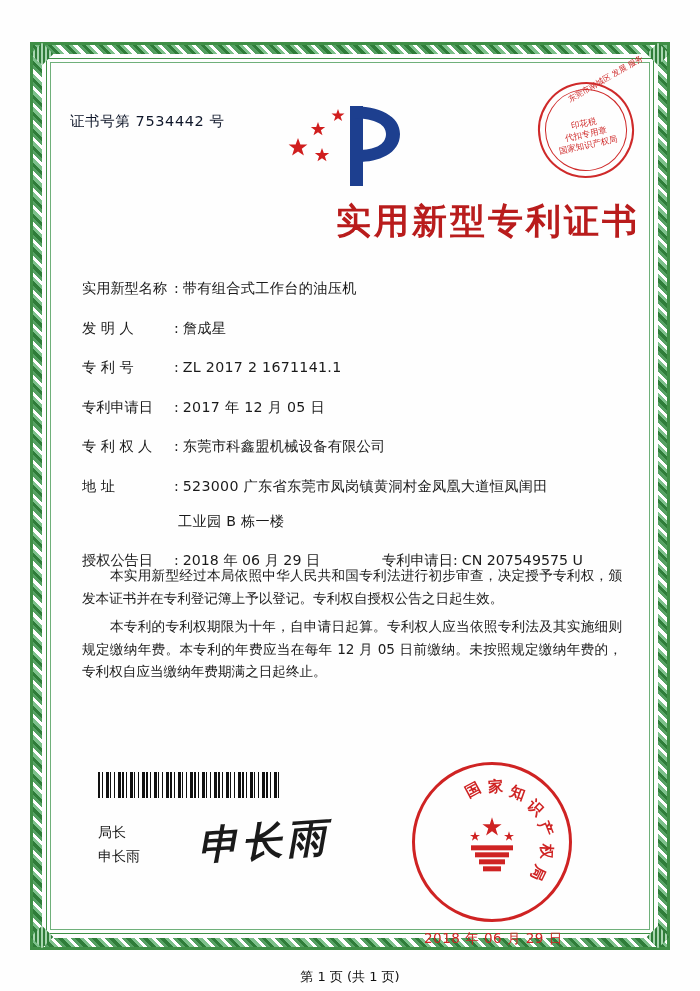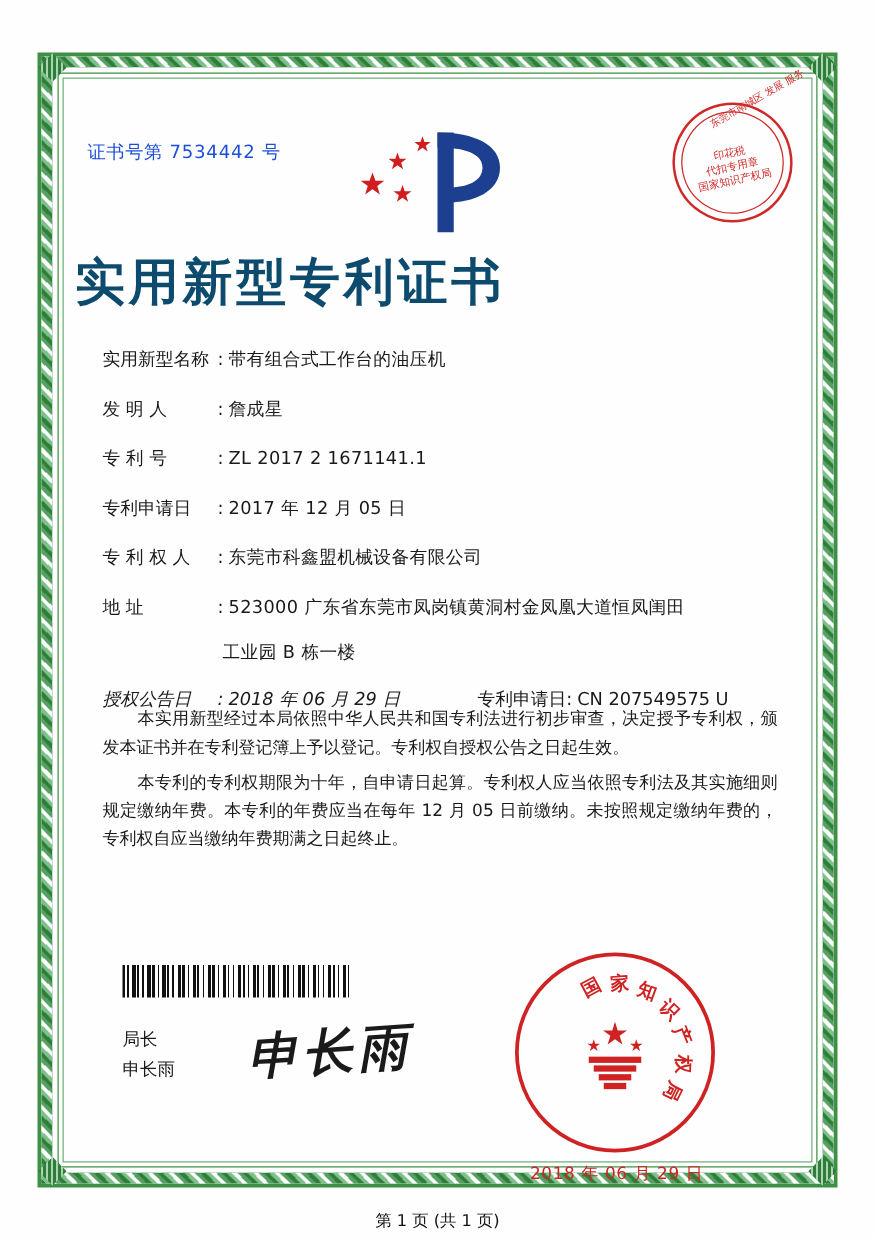--- a/index.html
+++ b/index.html
@@ -80,21 +80,21 @@
     width: 580px; height: 848px;
   }
 
   .cert-no {
     position: absolute;
     left: 10px;
     top: 40px;
     font-size: 14.5px;
     letter-spacing: 0.6px;
     font-family: "DejaVu Sans", sans-serif;
-    color: #1d4ed8;
+    color: #0f172a;
   }
 
   
   .logo {
     position: absolute;
     left: 228px;
     top: 28px;
     width: 124px;
     height: 86px;
   }
@@ -141,26 +141,26 @@
     font-size: 8.5px;
     line-height: 11px;
     font-family: "DejaVu Sans", sans-serif;
     transform: rotate(-12deg);
   }
 
   .doc-title {
     position: absolute;
     left: 0; right: 0;
     top: 126px;
-    text-align: left;
-    font-size: 40px;
+    text-align: right;
+    font-size: 35px;
     font-weight: bold;
     letter-spacing: 3px;
     font-family: "DejaVu Sans", sans-serif;
-    color: #0c4a6e;
+    color: #b91c1c;
   }
 
   
   .fields {
     position: absolute;
     left: 22px;
     top: 206px;
     width: 540px;
     font-size: 14.2px;
     font-family: "DejaVu Sans", sans-serif;
@@ -196,21 +196,21 @@
   }
   .row-split {
     display: flex;
     margin-bottom: 16px;
     line-height: 20px;
   }
   .row-split .half {
     display: flex;
     align-items: baseline;
   }
-  .row-split .half:first-child { width: 300px; font-style: italic; }
+  .row-split .half:first-child { width: 300px; }
 
   
   .paragraphs {
     position: absolute;
     left: 22px;
     top: 492px;
     width: 540px;
     font-size: 13.6px;
     line-height: 22.5px;
     font-family: "DejaVu Sans", sans-serif;

